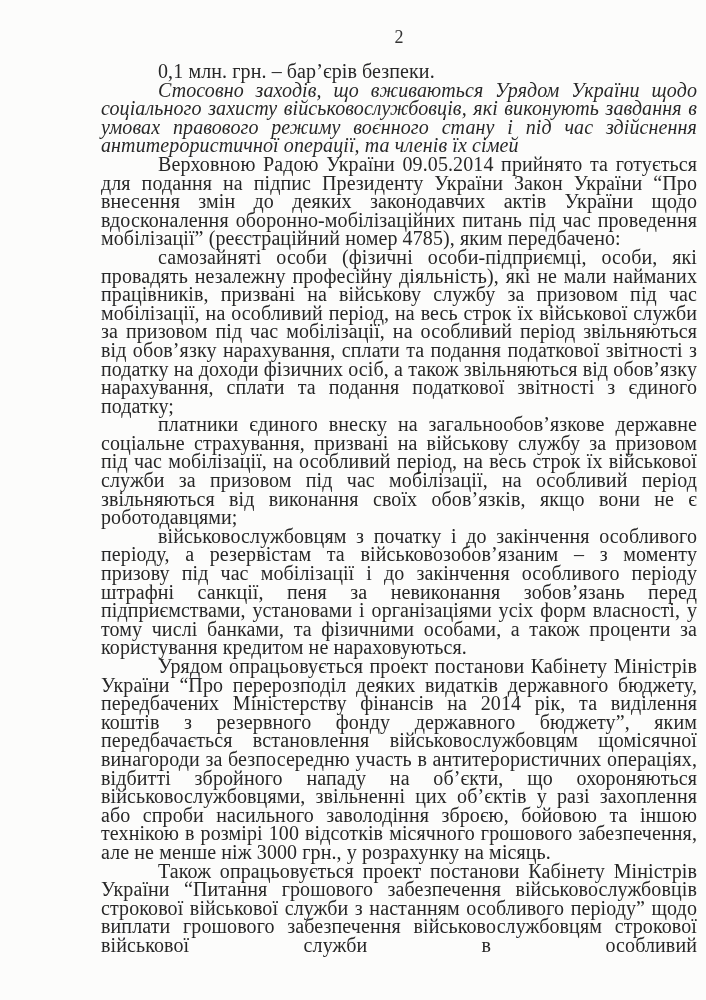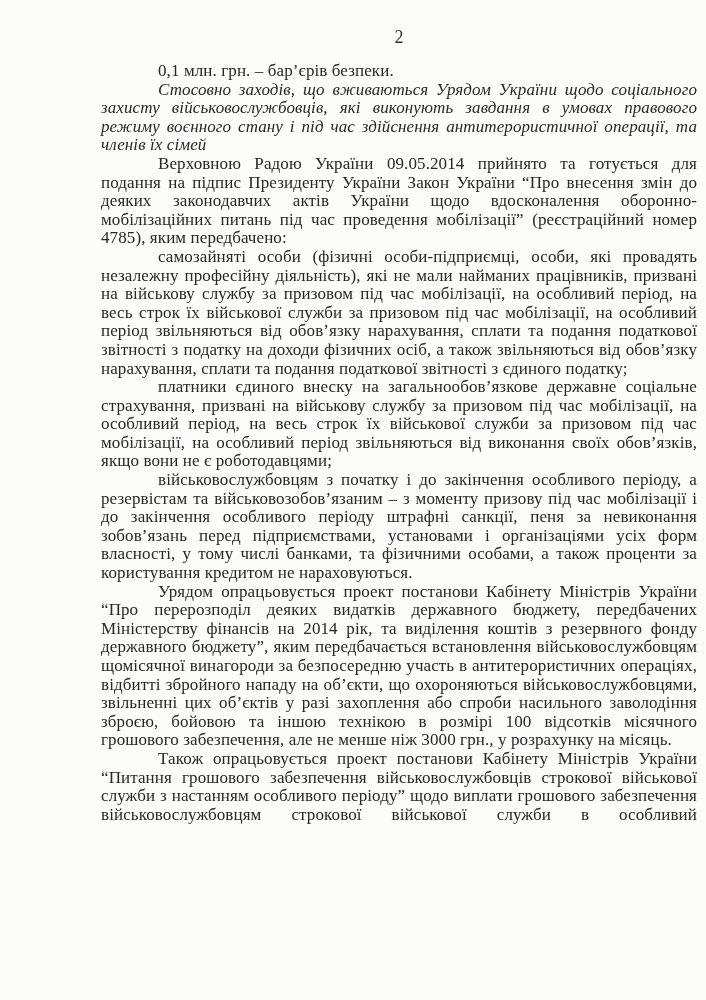--- a/index.html
+++ b/index.html
@@ -23,21 +23,21 @@
     width: 596px;
     text-align: center;
     font-size: 18px;
     color: #333333;
   }
   .doc-body {
     position: absolute;
     top: 62px;
     left: 101px;
     width: 596px;
-    font-size: 17px;
+    font-size: 20px;
     line-height: 18.6px;
     text-align: justify;
     letter-spacing: 0.1px;
   }
   .doc-body p {
     margin: 0;
     padding: 0;
     text-indent: 57px;
   }
   .doc-body p.italic {

